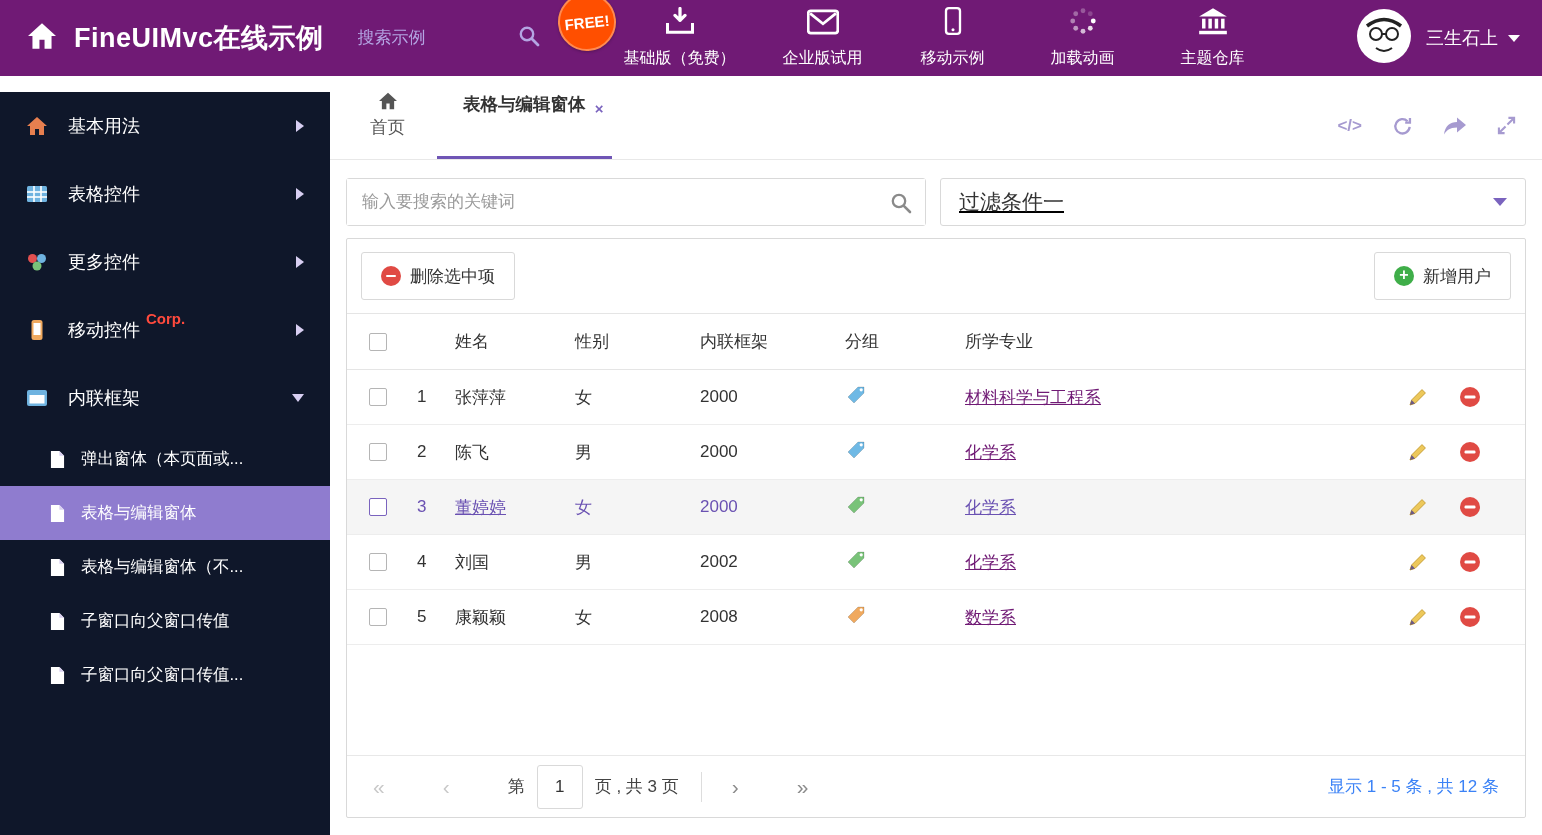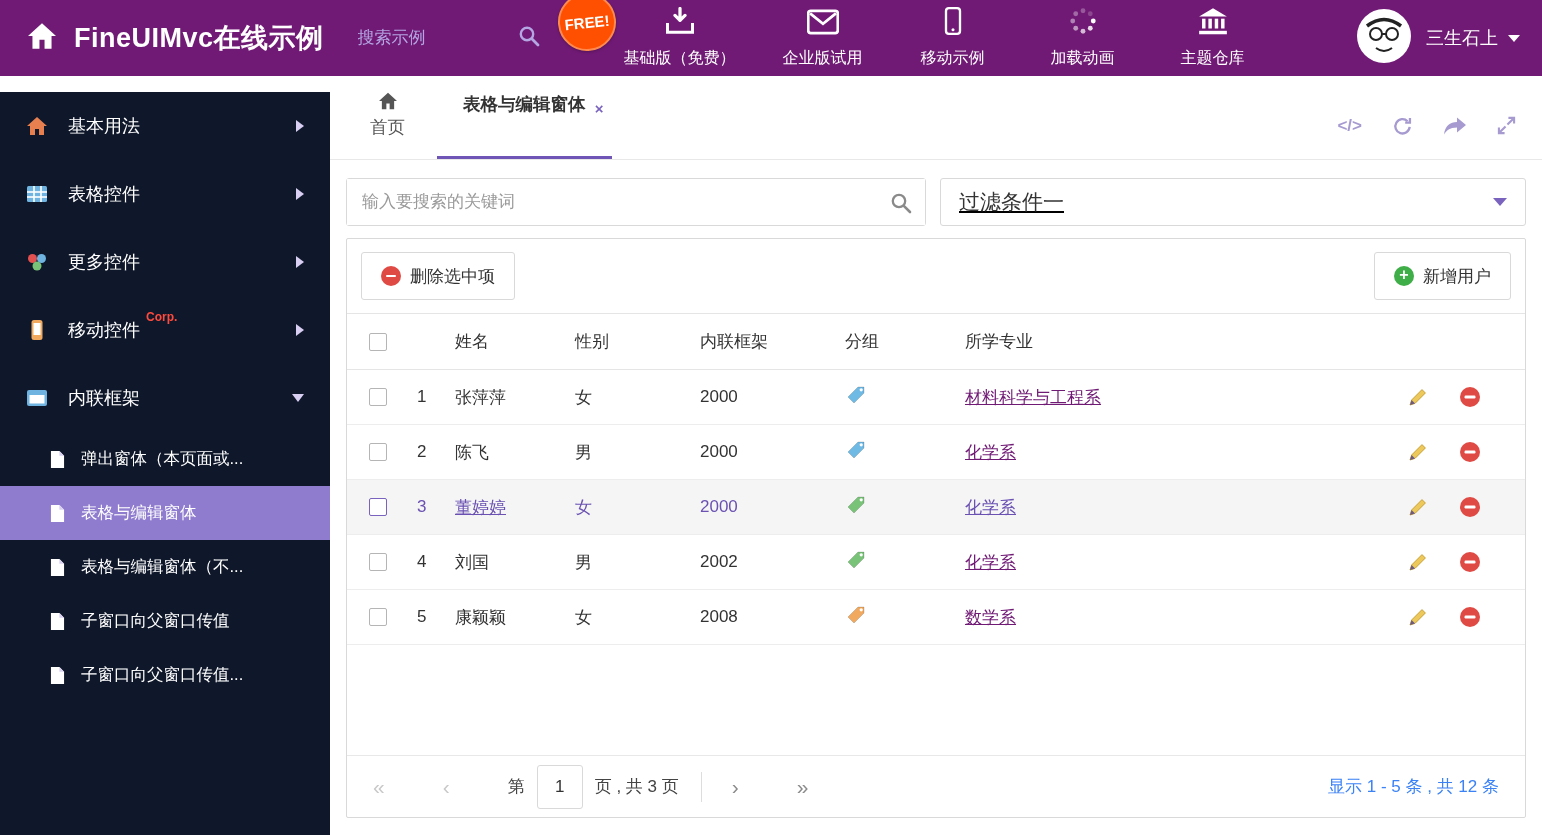--- a/index.html
+++ b/index.html
@@ -21,21 +21,21 @@
     box-shadow:0 1px 3px rgba(0,0,0,.25); }
   .user { margin-left:auto; display:flex; align-items:center; padding-right:22px; color:#fff; }
   .user-name { font-size:18px; margin:0 10px 0 14px; }
   .caret-down { width:0; height:0; border-left:6px solid transparent; border-right:6px solid transparent; border-top:7px solid #fff; display:inline-block; }
 
   
   .sidebar { position:absolute; left:0; top:92px; width:330px; height:743px; background:#0f172a; overflow:hidden; }
   .side-item { height:68px; display:flex; align-items:center; padding:0 26px 0 26px; color:#fff; font-size:18px; cursor:pointer; }
   .side-item .side-icon { width:24px; margin-right:18px; display:flex; }
   .side-item .side-label { white-space:nowrap; }
-  .side-badge { color:#ff4a3d; font-size:12px; margin-left:6px; align-self:flex-start; margin-top:14px; font-weight:bold; }
+  .side-badge { color:#ff4a3d; font-size:15px; margin-left:6px; align-self:flex-start; margin-top:14px; font-weight:bold; }
   .arrow-right { margin-left:auto; width:0; height:0; border-top:6px solid transparent; border-bottom:6px solid transparent; border-left:8px solid #d8cff2; }
   .arrow-down-s { margin-left:auto; width:0; height:0; border-left:6px solid transparent; border-right:6px solid transparent; border-top:8px solid #d8cff2; }
   .side-sub { height:54px; display:flex; align-items:center; padding-left:50px; color:#fff; font-size:16.5px; cursor:pointer; }
   .side-sub .sub-icon { margin-right:16px; display:flex; }
   .side-sub.active { background:#8F7CCF; }
 
   
   .content { position:absolute; left:330px; top:92px; width:1212px; height:743px; background:#fff; }
 
   .tabbar { height:68px; border-bottom:1px solid #e8e8e8; display:flex; align-items:stretch; padding-left:20px; }

